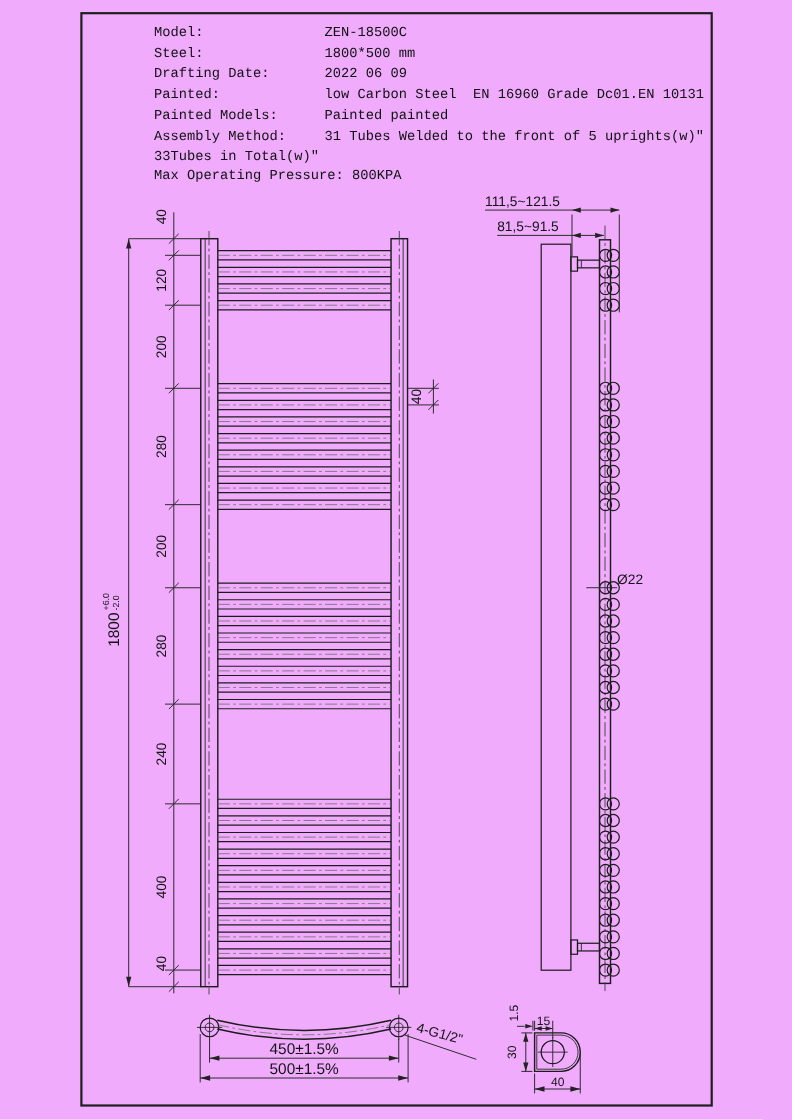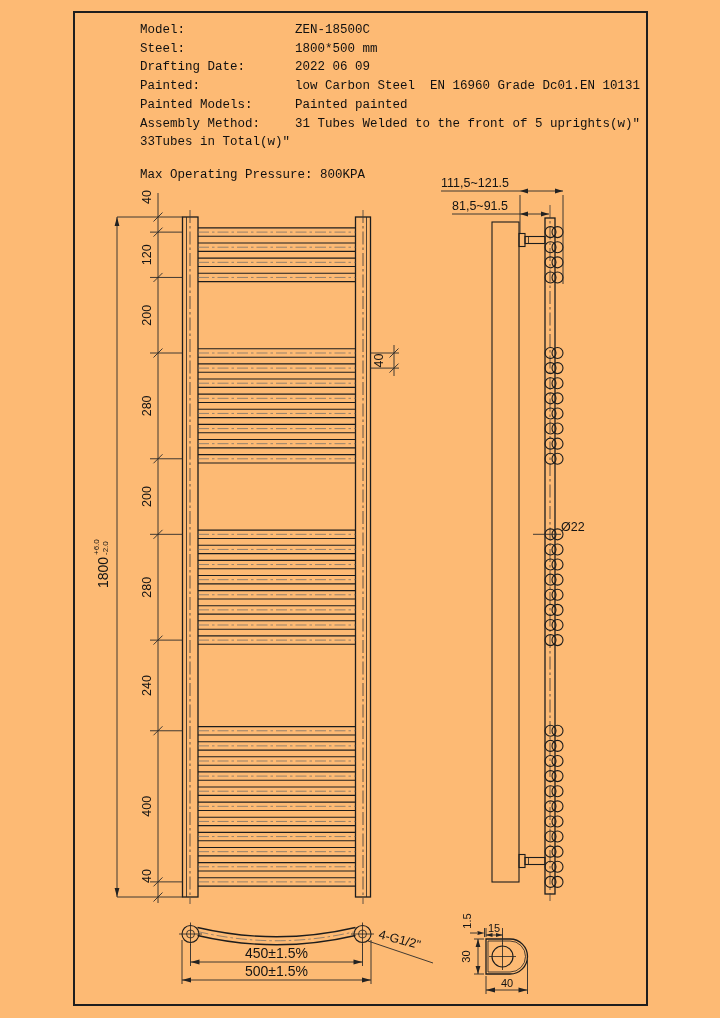--- a/index.html
+++ b/index.html
@@ -1,16 +1,16 @@
 <!DOCTYPE html>
 <html><head>
 <meta charset="utf-8">
 <style>
   html,body{margin:0;padding:0;background:#fff;}
-  .page{position:relative;width:720px;height:1018px;background:#fdba74;overflow:hidden;
+  .page{position:relative;width:720px;height:1018px;background:#f0abfc;overflow:hidden;
         font-family:"Liberation Sans",sans-serif;color:#1a1a1a;}
   .frame{position:absolute;left:73px;top:11px;width:571px;height:991px;border:2px solid #1e1e1e;}
   .spec-row{position:absolute;left:140px;white-space:pre;
             font-family:"Liberation Mono","DejaVu Sans Mono",monospace;
             font-size:12.5px;line-height:15px;color:#111;}
   .spec-row .val{position:absolute;left:155px;top:0;white-space:pre;}
   svg{position:absolute;left:0;top:0;}
   .obj{stroke:#1c1c1c;stroke-width:1.3;fill:none;}
   .obj2{stroke:#1c1c1c;stroke-width:1.1;fill:none;}
   .thin{stroke:#222;stroke-width:0.8;fill:none;}
@@ -31,21 +31,21 @@
   <div class="frame"></div>
 
   <div>
     <div class="spec-row" style="top:23px"><span>Model:</span><span class="val">ZEN-18500C</span></div>
     <div class="spec-row" style="top:42px"><span>Steel:</span><span class="val">1800*500 mm</span></div>
     <div class="spec-row" style="top:60px"><span>Drafting Date:</span><span class="val">2022 06 09</span></div>
     <div class="spec-row" style="top:79px"><span>Painted:</span><span class="val">low Carbon Steel  EN 16960 Grade Dc01.EN 10131</span></div>
     <div class="spec-row" style="top:98px"><span>Painted Models:</span><span class="val">Painted painted</span></div>
     <div class="spec-row" style="top:117px"><span>Assembly Method:</span><span class="val">31 Tubes Welded to the front of 5 uprights(w)"</span></div>
     <div class="spec-row" style="top:135px">33Tubes in Total(w)"</div>
-    <div class="spec-row" style="top:168px">Max Operating Pressure: 800KPA</div>
+    <div class="spec-row" style="top:153px">Max Operating Pressure: 800KPA</div>
   </div>
 
   <svg id="dwg" width="720" height="1018" viewBox="0 0 720 1018">
     <defs>
       <pattern id="brick" width="26" height="22" patternUnits="userSpaceOnUse" x="492" y="222">
         <rect width="26" height="22" fill="#ffffff"></rect>
         <path d="M0,0.5 H26 M0,11.5 H26 M9,0 V11 M19,11 V22" stroke="#2a2a2a" stroke-width="0.9" fill="none"></path>
       </pattern>
     </defs>
 

